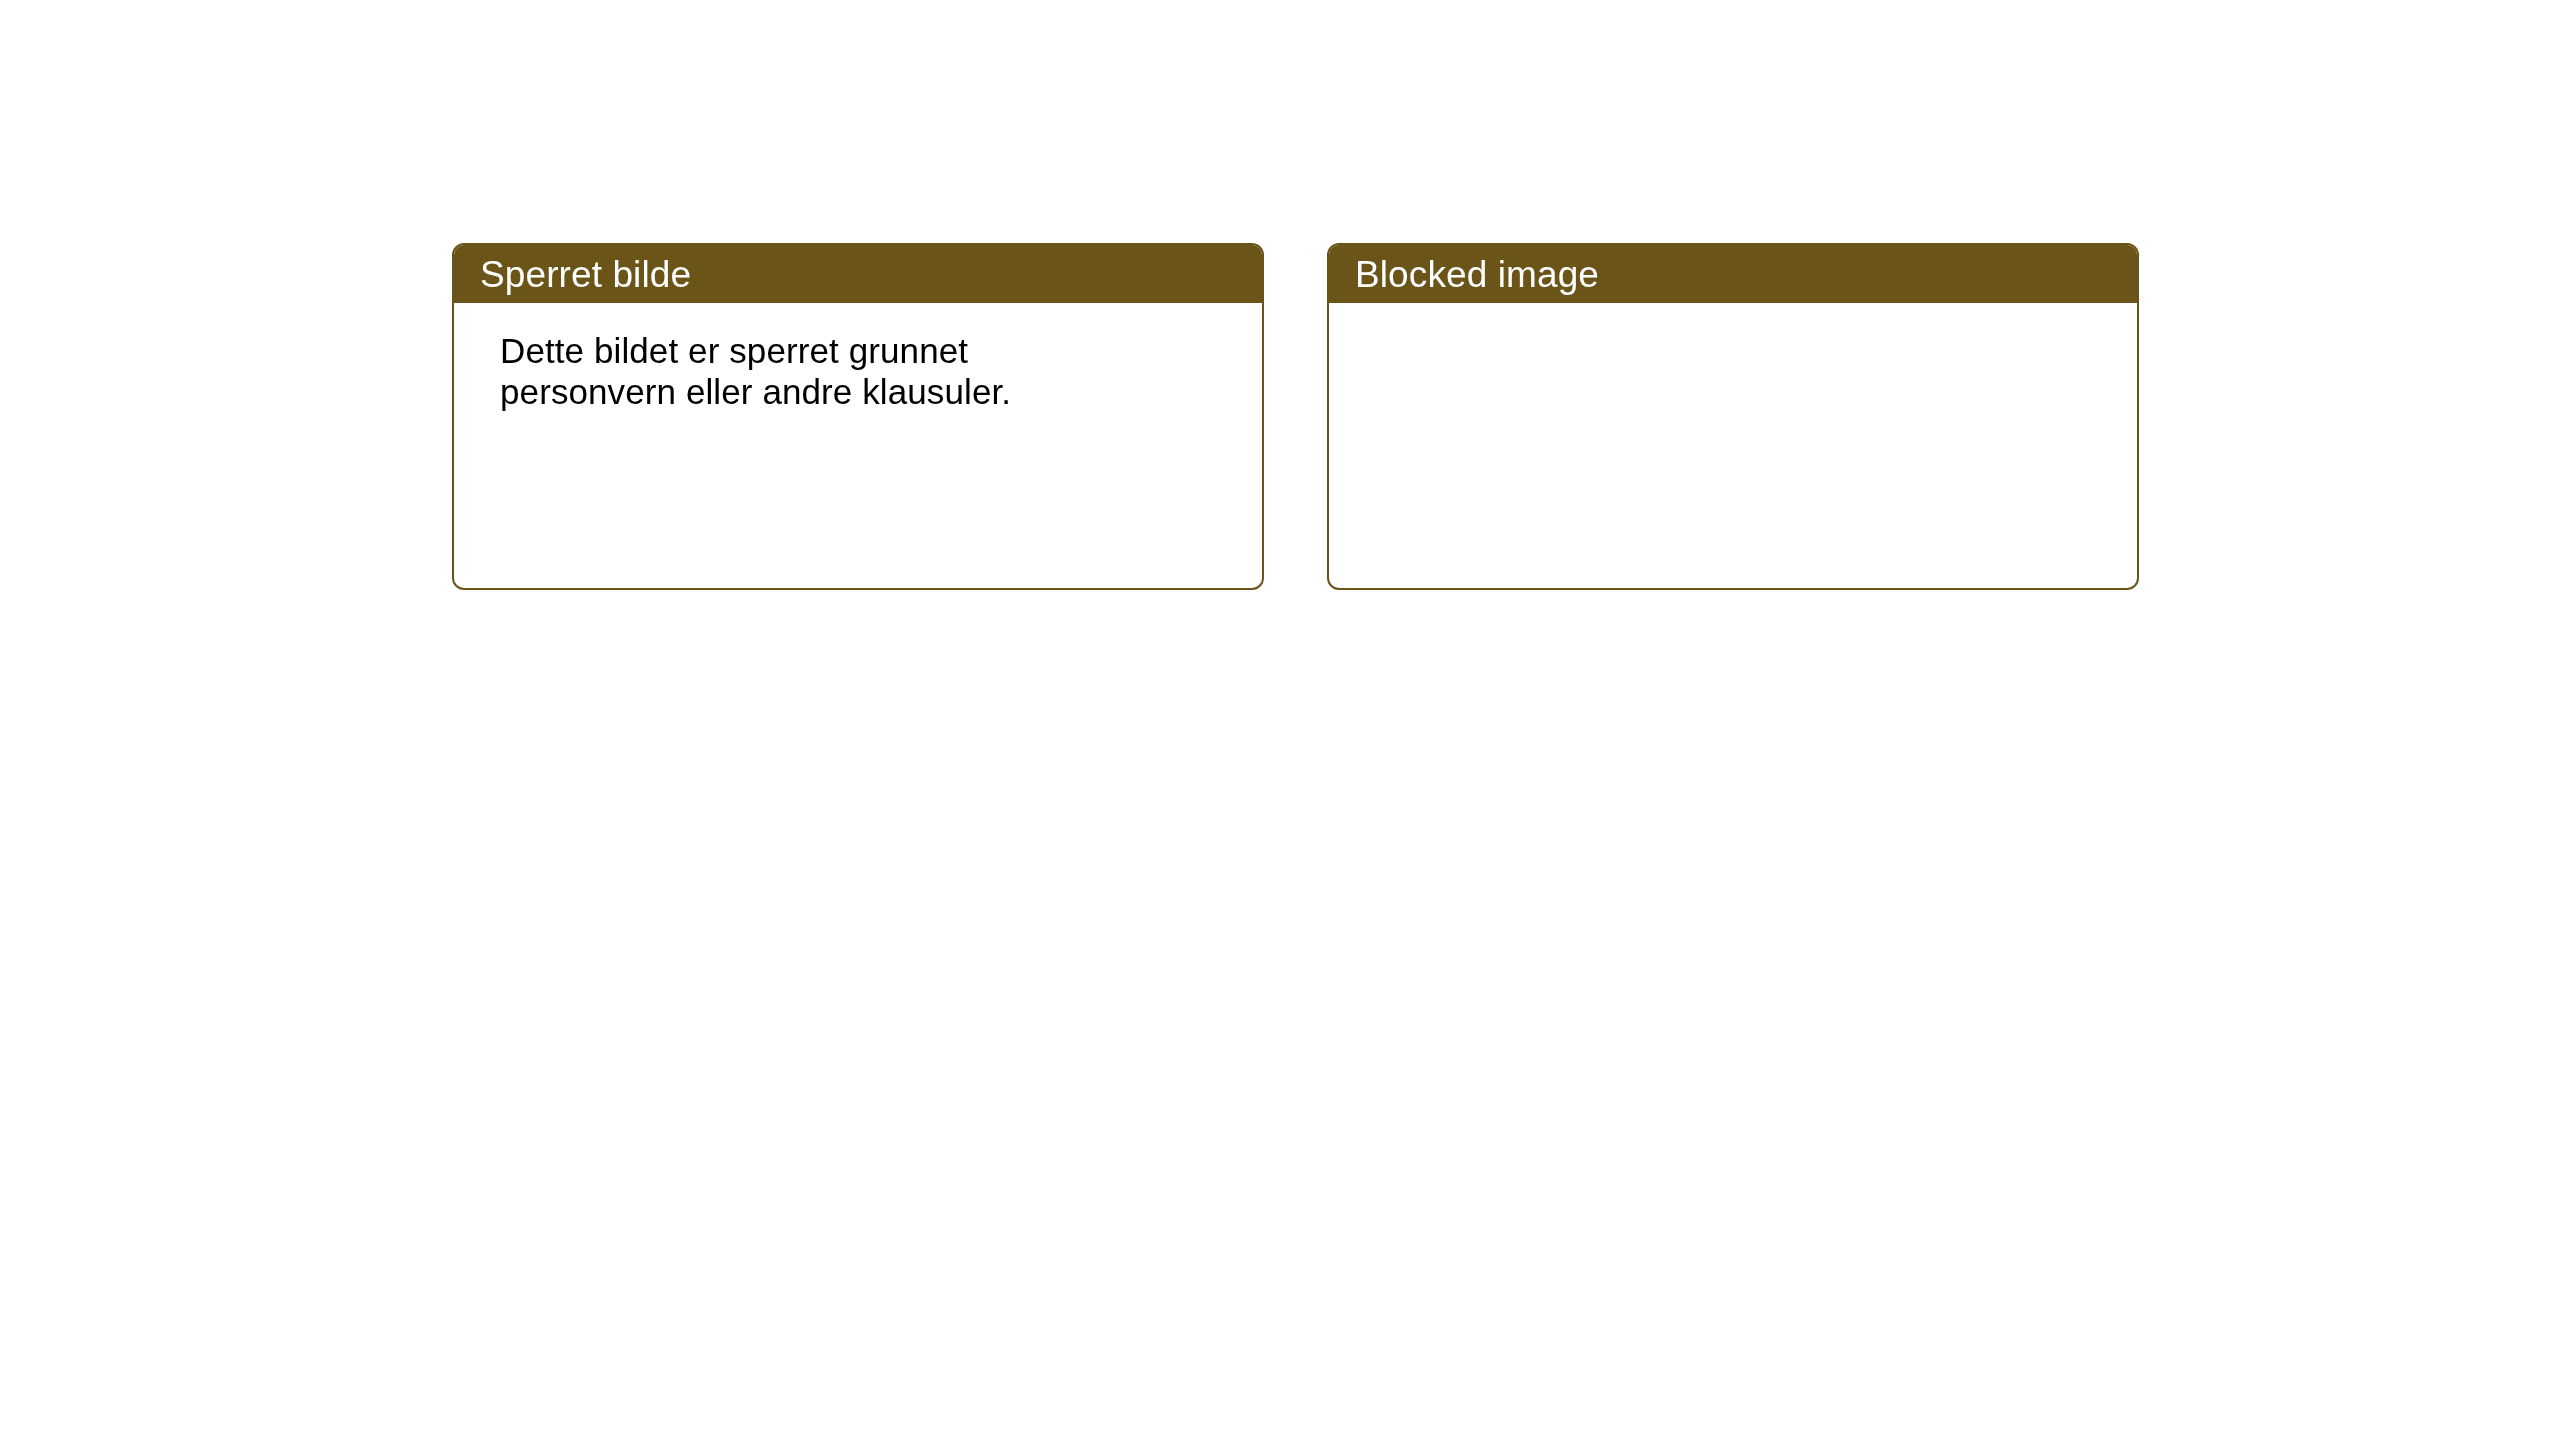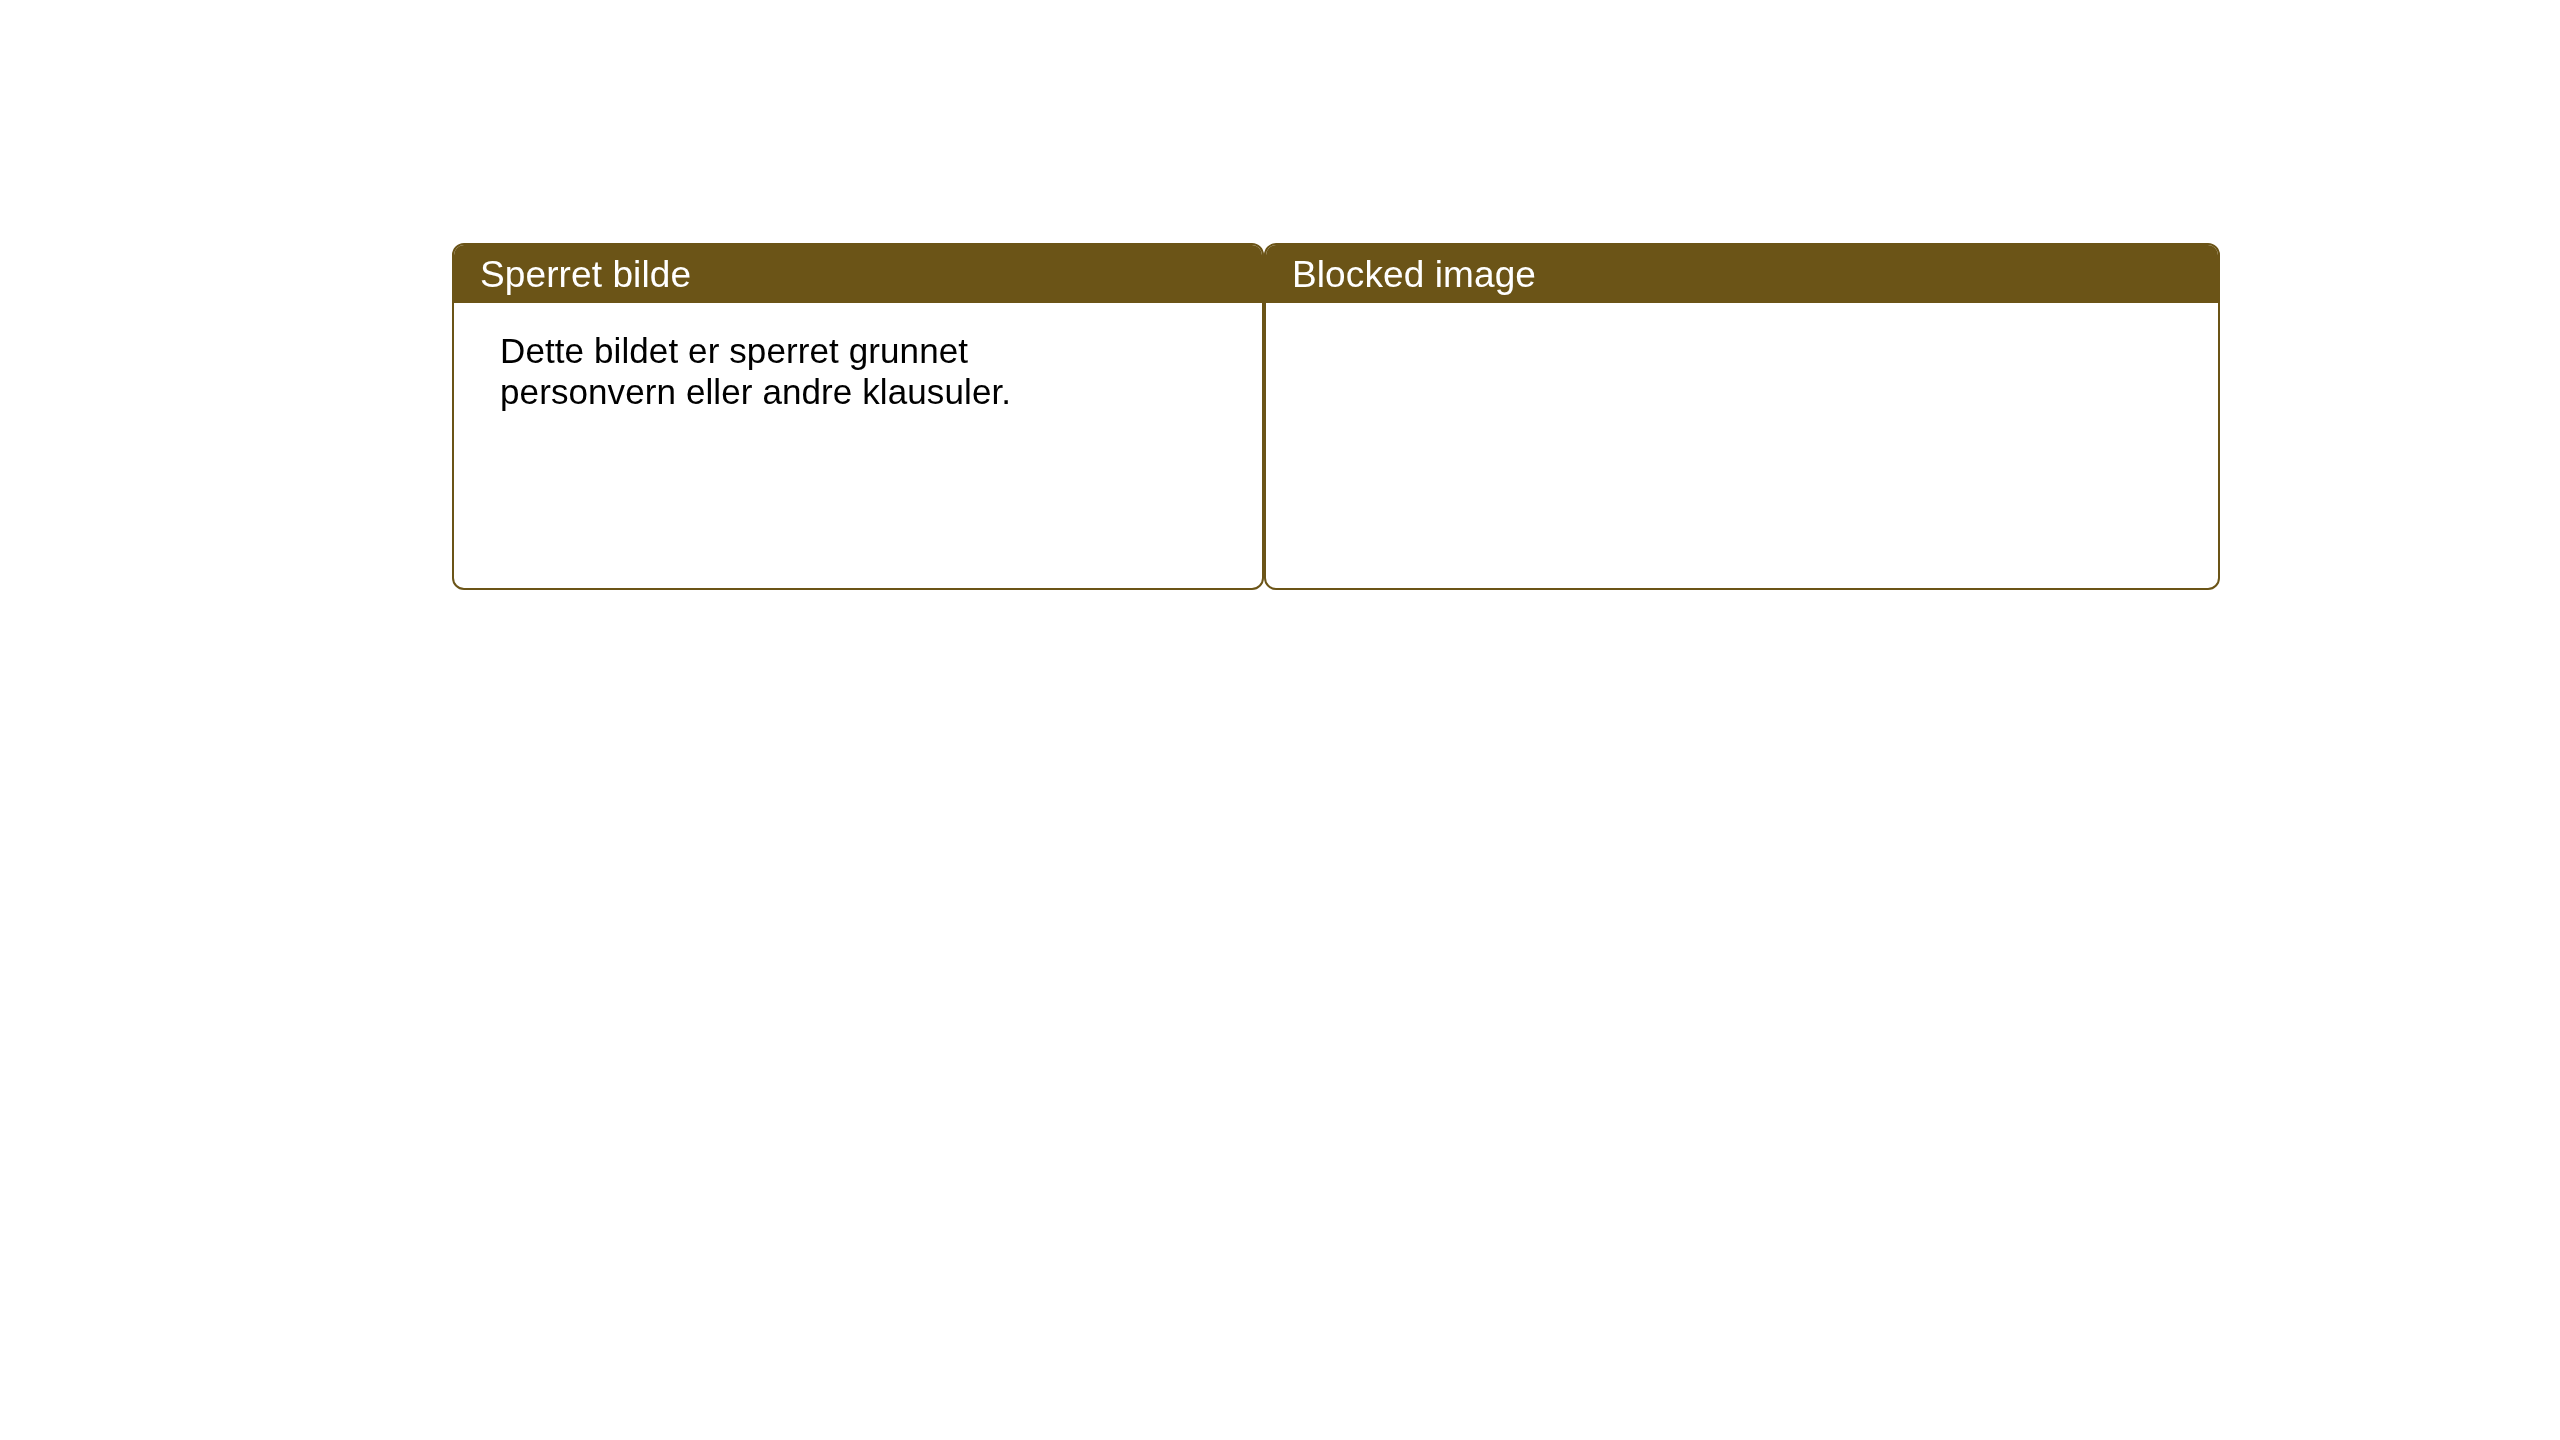--- a/index.html
+++ b/index.html
@@ -17,40 +17,41 @@
     -webkit-font-smoothing: antialiased;
   }
 
   .panels {
     position: absolute;
     left: 452px;
     top: 243px;
     display: flex;
     flex-direction: row;
     align-items: flex-start;
+    gap: 63px;
     justify-content: flex-end;
   }
 
   .notice-card {
     background: #ffffff;
     border: 2px solid #6b5417;
     border-radius: 12px;
     box-sizing: border-box;
     overflow: hidden;
     display: flex;
     flex-direction: column;
   }
 
   .notice-card.card-no {
     width: 812px;
     height: 347px;
   }
 
   .notice-card.card-en {
-    width: 956px;
+    width: 812px;
     height: 347px;
   }
 
   .card-header {
     background: #6b5417;
     color: #ffffff;
     height: 58px;
     display: flex;
     align-items: center;
     padding: 0 0 0 26px;

